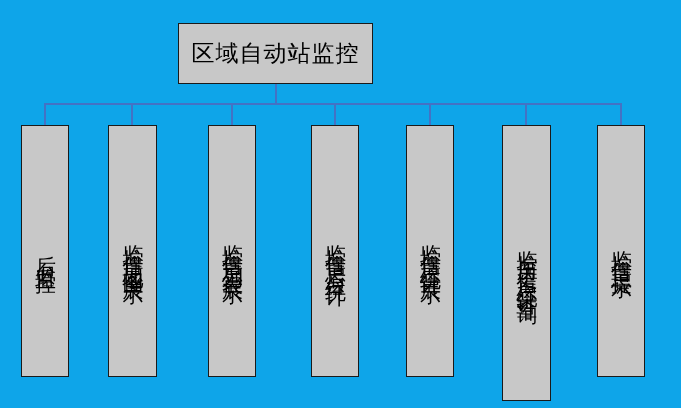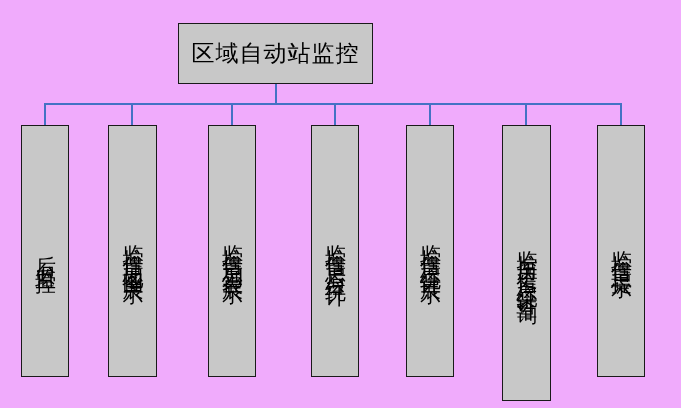--- a/index.html
+++ b/index.html
@@ -4,21 +4,21 @@
 <style>
   html, body {
     margin: 0;
     padding: 0;
     background: #000;
   }
   #stage {
     position: relative;
     width: 681px;
     height: 408px;
-    background: #f0abfc;
+    background: #0ea5e9;
     font-family: "Liberation Serif", "DejaVu Serif", serif;
     overflow: hidden;
   }
   #connectors {
     position: absolute;
     left: 0; top: 0;
     width: 681px; height: 408px;
   }
   .node {
     position: absolute;

